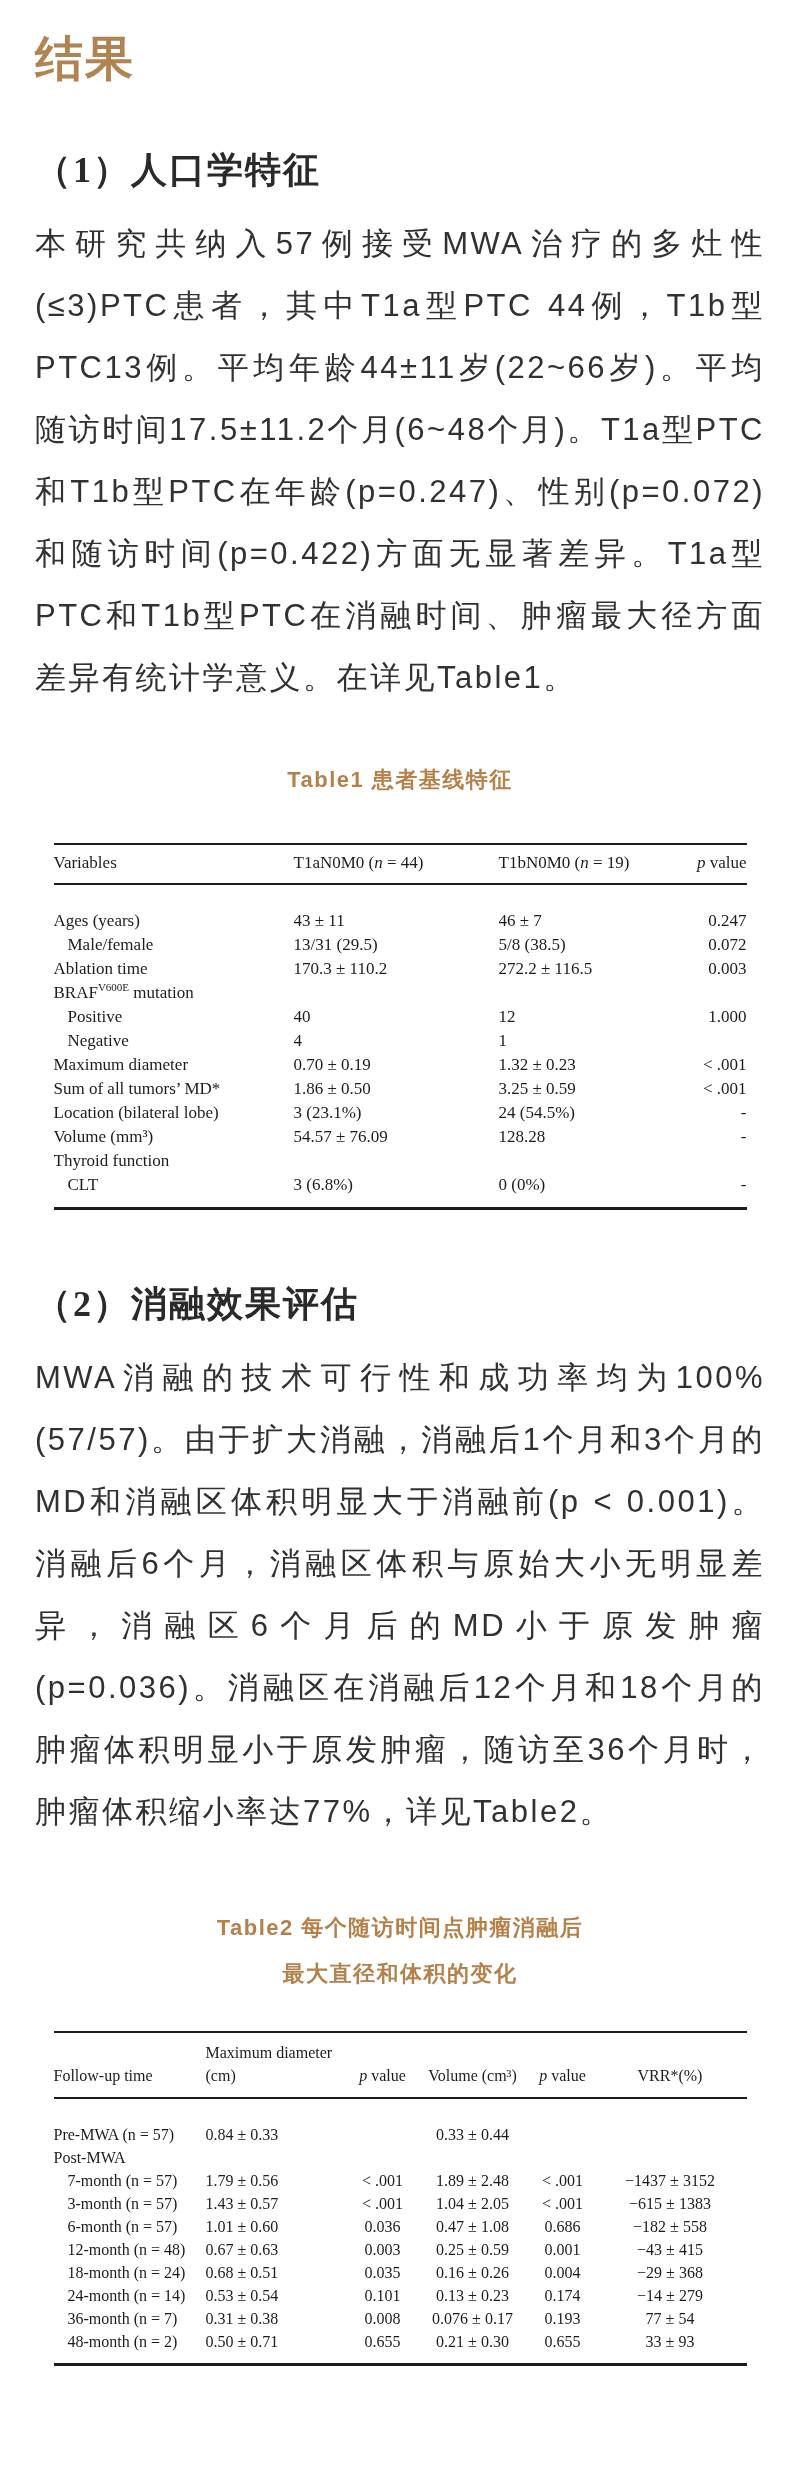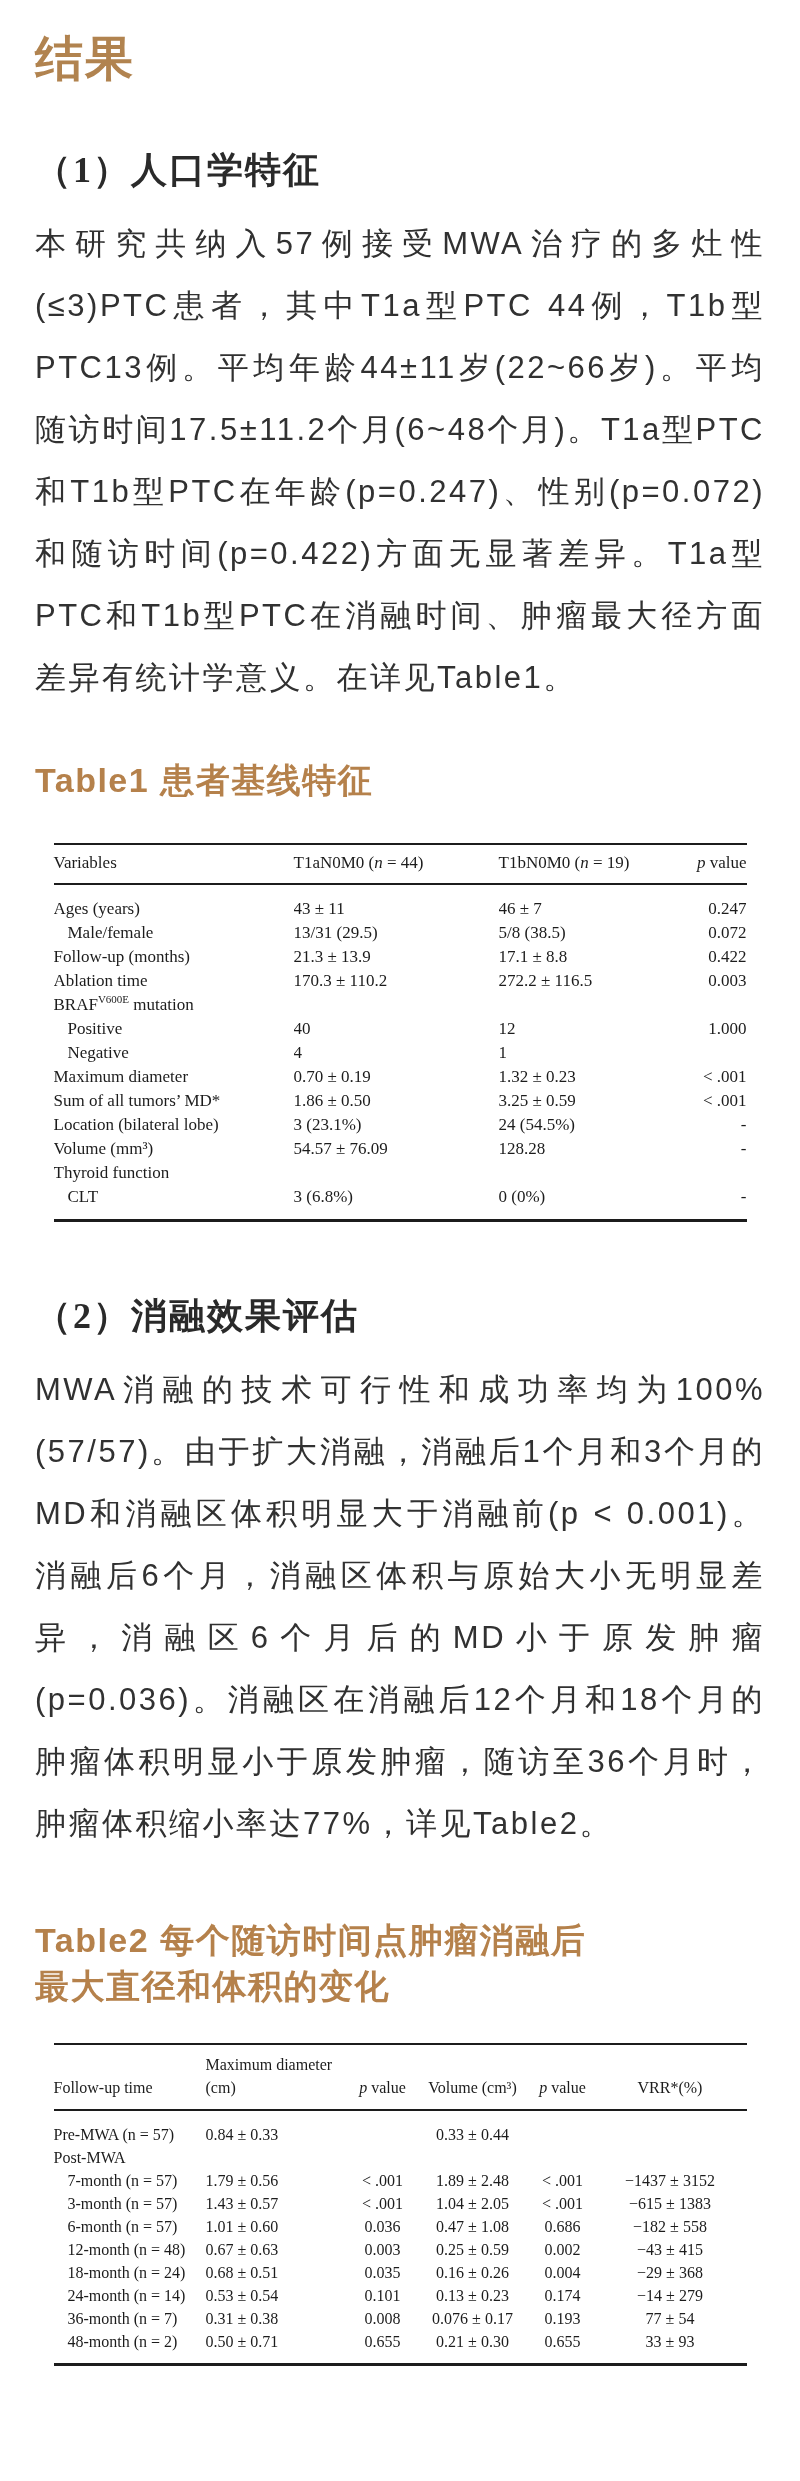--- a/index.html
+++ b/index.html
@@ -35,23 +35,23 @@
     margin: 20px 0 0 0;
     font-size: 31px;
     line-height: 62px;
     letter-spacing: 2.5px;
     text-align: justify;
     text-justify: inter-ideograph;
     color: #313131;
   }
   .table-title {
     margin: 48px 0 0 0;
-    text-align: left;
+    text-align: center;
     font-weight: bold;
-    font-size: 34px;
+    font-size: 22px;
     line-height: 46px;
     color: #b5814b;
     letter-spacing: 1.5px;
   }
   table.sci {
     border-collapse: collapse;
     width: 693px;
     margin: 40px auto 0 auto;
     font-family: "Liberation Serif", serif;
     color: #1c1c1c;
@@ -67,21 +67,21 @@
     vertical-align: bottom;
   }
   table.sci td {
     font-size: 17px;
     line-height: 24px;
     padding: 0;
     vertical-align: top;
     overflow: hidden;
     white-space: nowrap;
   }
-  table.sci tbody tr:first-child td { padding-top: 12px; }
+  table.sci tbody tr:first-child td { padding-top: 24px; }
   table.sci tbody tr:last-child td { padding-bottom: 10px; }
   table.sci tbody { border-bottom: 3px solid #1c1c1c; }
   #table1 col.w-lbl { width: 240px; }
   #table1 col.w-c1  { width: 205px; }
   #table1 col.w-c2  { width: 170px; }
   #table1 col.w-p   { width: 78px;  }
   #table1 th.pv, #table1 td.pv { text-align: right; }
   #table2 { font-size: 16px; margin-top: 34px; }
   #table2 td, #table2 thead th { font-size: 16px; line-height: 23px; }
   #table2 col.w-lbl { width: 152px; }
@@ -133,26 +133,20 @@
         <td>46 ± 7</td>
         <td class="pv">0.247</td>
       </tr>
       <tr>
         <td class="lbl ind">Male/female</td>
         <td>13/31 (29.5)</td>
         <td>5/8 (38.5)</td>
         <td class="pv">0.072</td>
       </tr>
       <tr>
-        <td class="lbl">Follow-up (months)</td>
-        <td>21.3 ± 13.9</td>
-        <td>17.1 ± 8.8</td>
-        <td class="pv">0.422</td>
-      </tr>
-      <tr>
         <td class="lbl">Ablation time</td>
         <td>170.3 ± 110.2</td>
         <td>272.2 ± 116.5</td>
         <td class="pv">0.003</td>
       </tr>
       <tr>
         <td class="lbl"><span>BRAF</span><sup>V600E</sup><span> mutation</span></td>
         <td></td>
         <td></td>
         <td class="pv"></td>
@@ -275,21 +269,21 @@
         <td class="ctr">0.036</td>
         <td class="ctr">0.47 ± 1.08</td>
         <td class="ctr">0.686</td>
         <td class="ctr">−182 ± 558</td>
       </tr>
       <tr>
         <td class="lbl ind">12-month (n = 48)</td>
         <td>0.67 ± 0.63</td>
         <td class="ctr">0.003</td>
         <td class="ctr">0.25 ± 0.59</td>
-        <td class="ctr">0.002</td>
+        <td class="ctr">0.001</td>
         <td class="ctr">−43 ± 415</td>
       </tr>
       <tr>
         <td class="lbl ind">18-month (n = 24)</td>
         <td>0.68 ± 0.51</td>
         <td class="ctr">0.035</td>
         <td class="ctr">0.16 ± 0.26</td>
         <td class="ctr">0.004</td>
         <td class="ctr">−29 ± 368</td>
       </tr>

